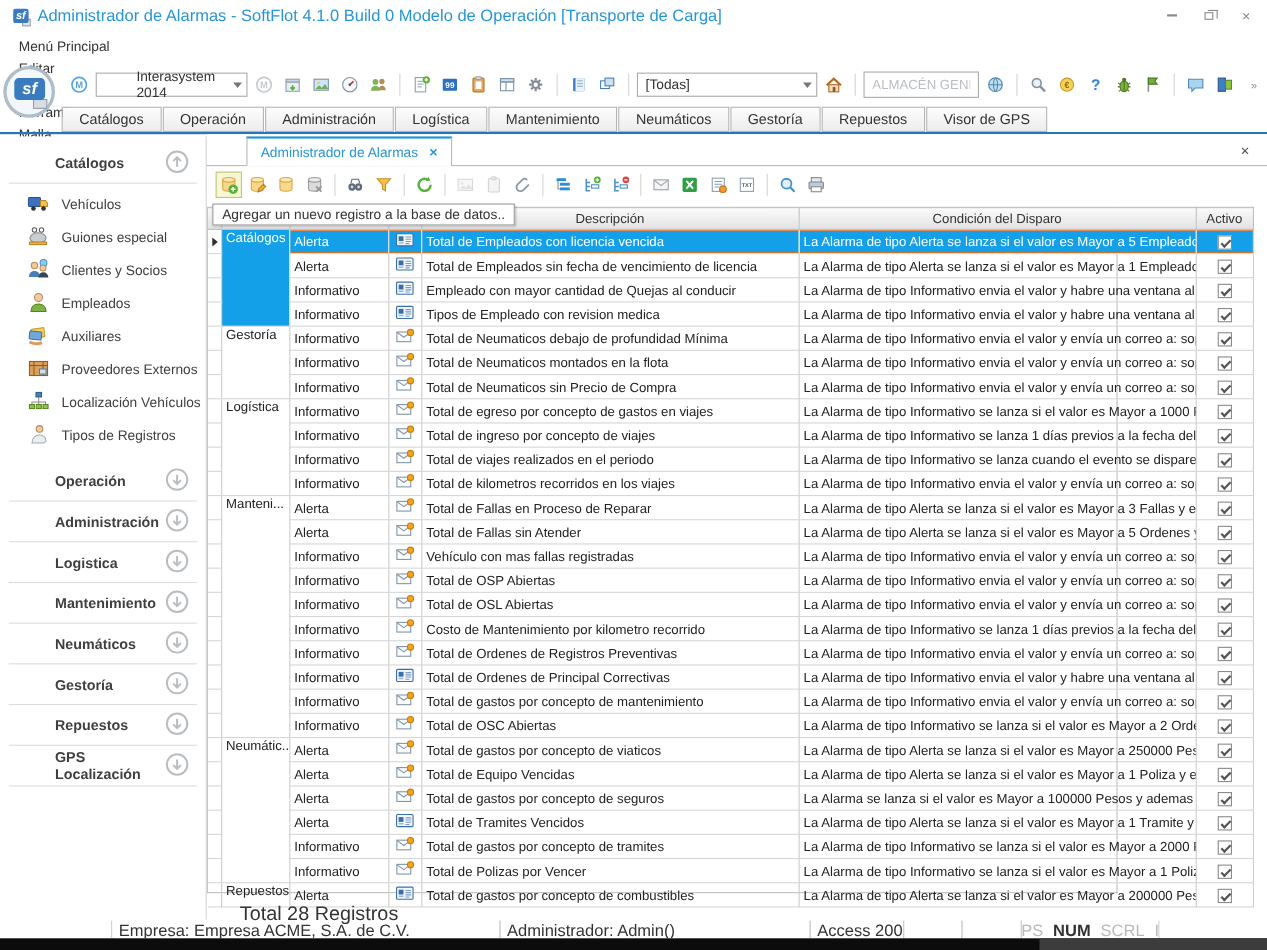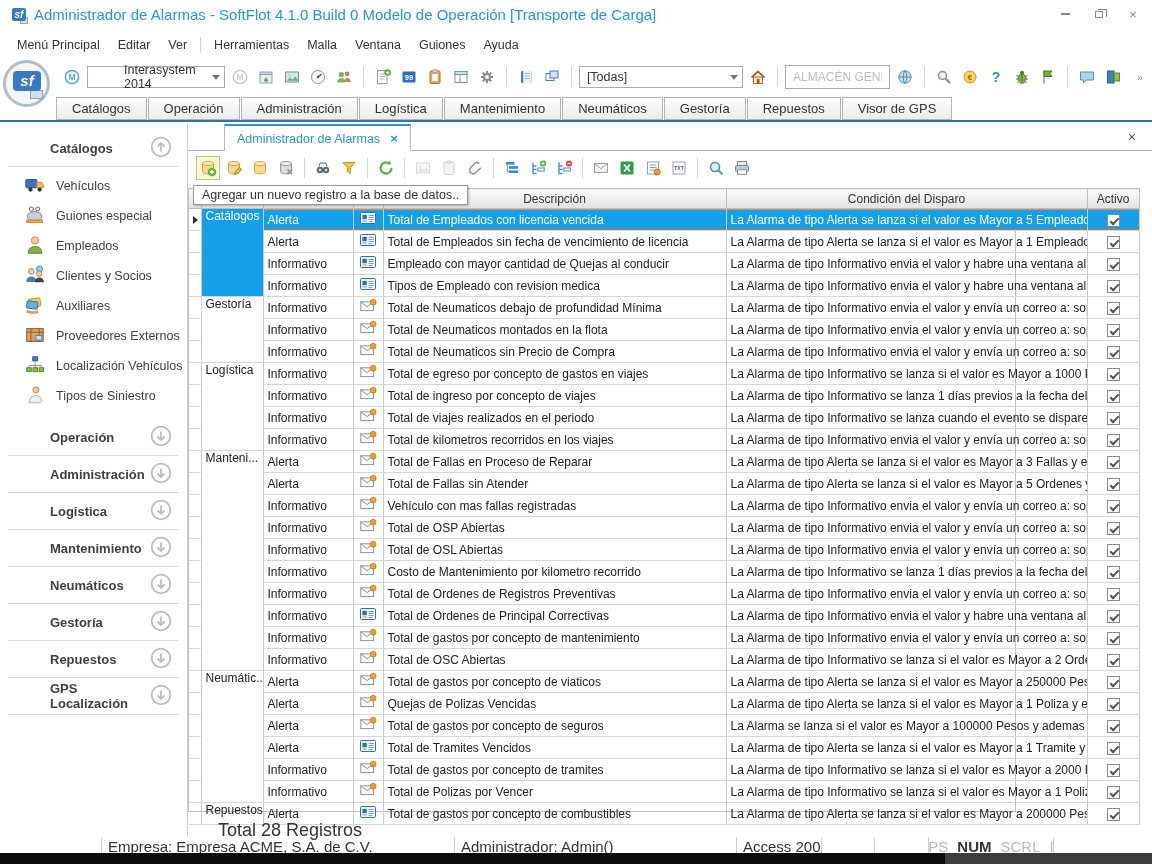--- a/index.html
+++ b/index.html
@@ -12,21 +12,21 @@
   .tb-icon .sq{position:absolute;left:2px;top:2px;width:14px;height:13px;background:#3a7abf;border-radius:2px;
       color:#fff;font-style:italic;font-weight:bold;font-size:10px;text-align:center;line-height:13px;}
   .tb-icon .pg{position:absolute;right:0;bottom:0;width:8px;height:7px;background:#dfe3e6;border:1px solid #9aa3ab;}
   .title-text{position:absolute;left:34px;top:6px;font-size:15px;color:#2796d4;white-space:nowrap;}
   .winctl{position:absolute;right:12px;top:7px;display:flex;gap:20px;color:#8a8a8a;align-items:center;}
   .winctl .wc{width:14px;height:14px;display:inline-flex;align-items:center;justify-content:center;font-size:13px;cursor:default;}
   .wc-min i{display:block;width:9px;border-bottom:2px solid #8a8a8a;}
   .wc-rst i{display:block;width:8px;height:7px;border:1px solid #8a8a8a;position:relative;background:#fff;}
   .wc-rst i::before{content:'';position:absolute;left:2px;top:-3px;width:8px;height:7px;border:1px solid #8a8a8a;border-bottom:none;border-left:none;}
   
-  .menubar{position:absolute;left:0;top:32px;width:100%;height:26px;display:flex;align-items:center;padding-left:8px;}
+  .menubar{position:absolute;left:0;top:32px;width:100%;height:26px;display:flex;padding-left:8px;flex-direction:column;}
   .menu-item{padding:3px 9px;color:#333;font-size:12.5px;cursor:default;}
   .vsep{width:1px;height:16px;background:#d4d4d4;margin:0 4px;}
   
   .toolbar{position:absolute;left:0;top:58px;width:100%;height:38px;display:flex;align-items:center;padding-left:60px;gap:3px;}
   .biglogo{position:absolute;left:3px;top:60px;width:47px;height:47px;border-radius:50%;border:3px solid #aebdc8;background:#f4f7f9;z-index:6;}
   .biglogo .sq{position:absolute;left:7px;top:8px;width:28px;height:20px;background:#3a7abf;border-radius:4px;color:#fff;
       font-style:italic;font-weight:bold;font-size:15px;text-align:center;line-height:20px;}
   .biglogo .pr{position:absolute;right:4px;bottom:5px;width:13px;height:9px;background:#d7dde2;border:1px solid #93a0aa;}
   .combo{height:22px;background:#fff;border:1px solid #ababab;display:inline-flex;align-items:center;
          padding:0 4px 0 7px;font-size:12.5px;color:#333;gap:6px;}
@@ -358,34 +358,34 @@
           <span class="icn"><svg width="22" height="22" viewBox="0 0 24 24" font-family="sans-serif">
               <circle cx="8" cy="5.5" r="2.2" fill="#fff" stroke="#555"></circle>
               <circle cx="15" cy="5.5" r="2.2" fill="#fff" stroke="#555"></circle>
               <ellipse cx="11.5" cy="13.5" rx="8" ry="5.2" fill="#c8cdd2" stroke="#7d848b"></ellipse>
               <rect x="3" y="17.5" width="17" height="2.5" fill="#f2b33d" stroke="#b97f1e"></rect>
             </svg></span>
           <span class="lbl">Guiones especial</span>
         </div>
         <div class="side-item">
           <span class="icn"><svg width="22" height="22" viewBox="0 0 24 24" font-family="sans-serif">
-              <circle cx="12" cy="7" r="4" fill="#f3c89e" stroke="#ba8a5a"></circle>
-              <path d="M4.5 21c0-5 3.4-7.5 7.5-7.5s7.5 2.5 7.5 7.5z" fill="#7cb342" stroke="#55841f"></path>
-            </svg></span>
-          <span class="lbl">Empleados</span>
-        </div>
-        <div class="side-item">
-          <span class="icn"><svg width="22" height="22" viewBox="0 0 24 24" font-family="sans-serif">
               <circle cx="17" cy="5.5" r="3.4" fill="#7fd0f7" stroke="#4a90c4"></circle>
               <circle cx="8" cy="8" r="3.2" fill="#f3c89e" stroke="#b08a5a"></circle>
               <path d="M2.5 19.5c0-4 2.6-6 5.5-6s5.5 2 5.5 6z" fill="#4a7fb5"></path>
               <circle cx="16.5" cy="10.5" r="3" fill="#f3c89e" stroke="#b08a5a"></circle>
               <path d="M11.8 20c.3-3.4 2.3-5.2 5-5.2 2.8 0 4.8 1.9 5 5.2z" fill="#37474f"></path>
             </svg></span>
           <span class="lbl">Clientes y Socios</span>
+        </div>
+        <div class="side-item">
+          <span class="icn"><svg width="22" height="22" viewBox="0 0 24 24" font-family="sans-serif">
+              <circle cx="12" cy="7" r="4" fill="#f3c89e" stroke="#ba8a5a"></circle>
+              <path d="M4.5 21c0-5 3.4-7.5 7.5-7.5s7.5 2.5 7.5 7.5z" fill="#7cb342" stroke="#55841f"></path>
+            </svg></span>
+          <span class="lbl">Empleados</span>
         </div>
         <div class="side-item">
           <span class="icn"><svg width="22" height="22" viewBox="0 0 24 24" font-family="sans-serif">
               <rect x="5" y="5" width="13" height="9" rx="1" fill="#f7d154" stroke="#b8962a" transform="rotate(-8 11 10)"></rect>
               <rect x="3" y="8" width="12" height="8" rx="1" fill="#6fa8dc" stroke="#3d6fa5" transform="rotate(6 9 12)"></rect>
               <path d="M3 18.5c3.5 2 9 2.2 12.5.5" stroke="#e09b5c" stroke-width="3" fill="none"></path>
             </svg></span>
           <span class="lbl">Auxiliares</span>
         </div>
         <div class="side-item">
@@ -405,21 +405,21 @@
               <rect x="9.8" y="15" width="5" height="4" fill="#8cc63f" stroke="#55841f"></rect>
               <rect x="16.5" y="15" width="5" height="4" fill="#8cc63f" stroke="#55841f"></rect>
             </svg></span>
           <span class="lbl">Localización Vehículos</span>
         </div>
         <div class="side-item">
           <span class="icn"><svg width="22" height="22" viewBox="0 0 24 24" font-family="sans-serif">
               <circle cx="13" cy="6.5" r="3.3" fill="#f3c89e" stroke="#b08a5a"></circle>
               <path d="M5.5 20.5c.5-5.5 3.5-8 7.5-8 3.2 0 5.8 2 6.6 5.8l-2.1 2.2z" fill="#eceff1" stroke="#9aabb5"></path>
             </svg></span>
-          <span class="lbl">Tipos de Siniestro</span>
+          <span class="lbl">Tipos de Registros</span>
         </div>
       </div>
       <div class="side-sec-head">
         <span class="lbl">Operación</span>
         <span class="arr"><svg width="24" height="24" viewBox="0 0 24 24" font-family="sans-serif">
             <circle cx="12" cy="12" r="9.3" fill="none" stroke="#b9bdc1" stroke-width="1.8"></circle>
             <path d="M12 7.5v8M8.5 12.5L12 16l3.5-3.5" stroke="#b9bdc1" stroke-width="1.8" fill="none"></path>
           </svg></span>
       </div>
       <div class="side-rule"></div>
@@ -923,21 +923,21 @@
               <td class="dat chk"><span class="cb checked"></span></td>
             </tr>
             <tr class="row">
               <td class="ind"></td>
               <td class="dat">Alerta</td>
               <td class="dat icn"><svg width="18" height="18" viewBox="0 0 18 18" font-family="sans-serif">
                   <rect x="1.8" y="4.8" width="12.6" height="8.8" fill="#fbfdff" stroke="#8296a8"></rect>
                   <path d="M1.8 5l6.3 4.6L14.4 5" fill="none" stroke="#8296a8"></path>
                   <circle cx="14.2" cy="5.2" r="2.8" fill="#f6a21d" stroke="#c87f0d"></circle>
                 </svg></td>
-              <td class="dat">Quejas de Polizas Vencidas</td>
+              <td class="dat">Total de Equipo Vencidas</td>
               <td class="dat">La Alarma de tipo Alerta se lanza si el valor es Mayor a 1 Poliza y envía u...</td>
               <td class="dat chk"><span class="cb checked"></span></td>
             </tr>
             <tr class="row">
               <td class="ind"></td>
               <td class="dat">Alerta</td>
               <td class="dat icn"><svg width="18" height="18" viewBox="0 0 18 18" font-family="sans-serif">
                   <rect x="1.8" y="4.8" width="12.6" height="8.8" fill="#fbfdff" stroke="#8296a8"></rect>
                   <path d="M1.8 5l6.3 4.6L14.4 5" fill="none" stroke="#8296a8"></path>
                   <circle cx="14.2" cy="5.2" r="2.8" fill="#f6a21d" stroke="#c87f0d"></circle>

